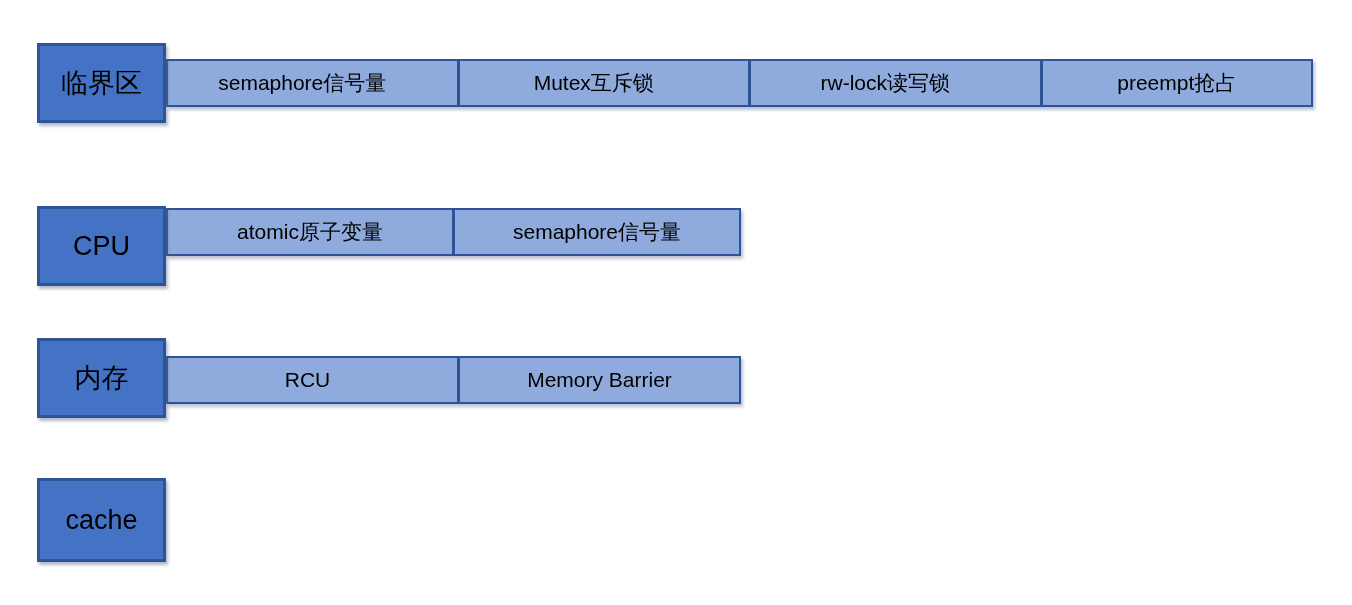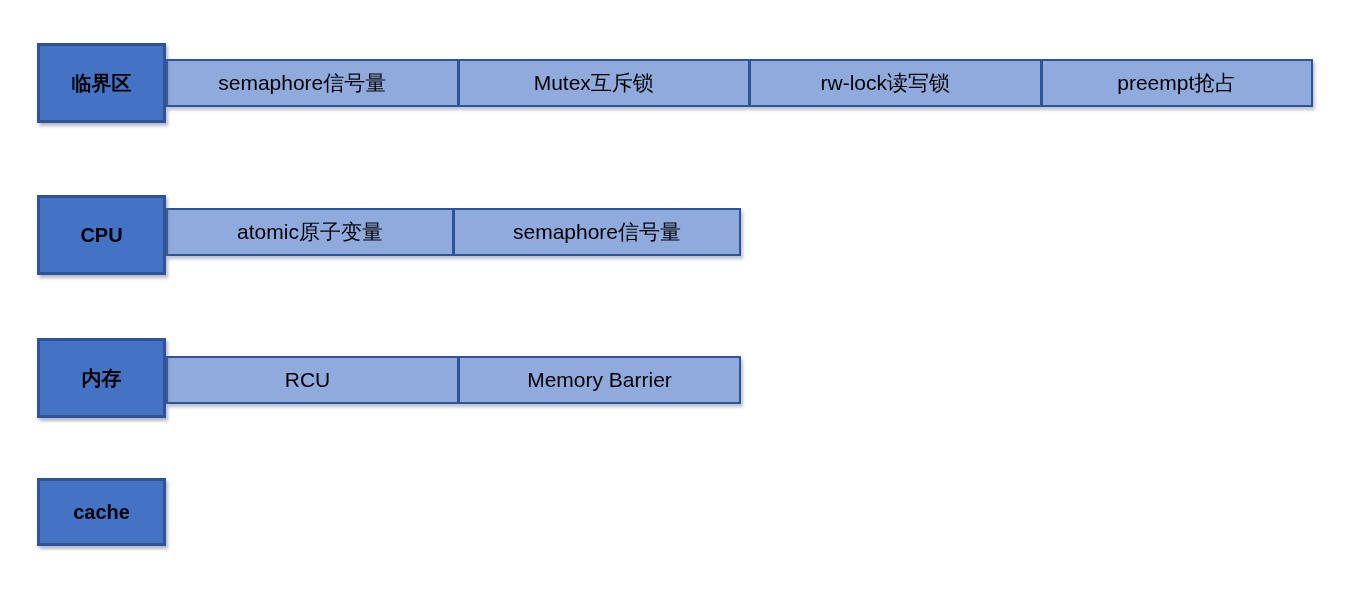--- a/index.html
+++ b/index.html
@@ -25,22 +25,22 @@
     position: absolute;
     left: 37px;
     width: 129px;
     height: 80px;
     background: var(--header-fill);
     border: 3px solid var(--border-color);
     box-shadow: 2px 3px 3px rgba(90, 103, 133, 0.45);
     display: flex;
     align-items: center;
     justify-content: center;
-    font-weight: bold;
-    font-size: 20px;
+    font-weight: normal;
+    font-size: 27px;
     color: var(--text-color);
     z-index: 2;
   }
 
   .bar {
     position: absolute;
     left: 166px;
     height: 48px;
     background: var(--bar-fill);
     border: 2.5px solid var(--border-color);
@@ -57,25 +57,25 @@
     justify-content: center;
     font-size: 21px;
     color: var(--text-color);
     white-space: nowrap;
   }
   .cell + .cell { border-left: 3.5px solid var(--border-color); }
 
   
   .row1-box { top: 43px;  }
   .row1-bar { top: 59px;  width: 1147px; gap: 20px; }
-  .row2-box { top: 195px; }
+  .row2-box { top: 206px; }
   .row2-bar { top: 208px; width: 575px; }
   .row3-box { top: 338px; }
   .row3-bar { top: 356px; width: 575px; gap: 10px; }
-  .row4-box { top: 478px; height: 68px; }
+  .row4-box { top: 478px; height: 84px; }
   .row4-bar { top: 497px; width: 287px; }
 </style>
 </head>
 <body>
 
 <div class="diagram">
 
   <div class="header-box row1-box">
     <span>临界区</span>
   </div>

